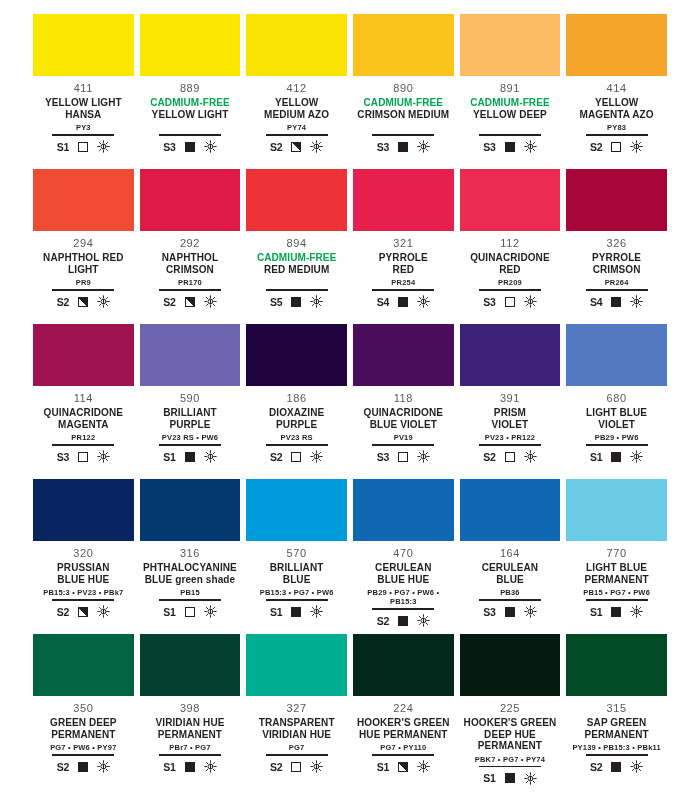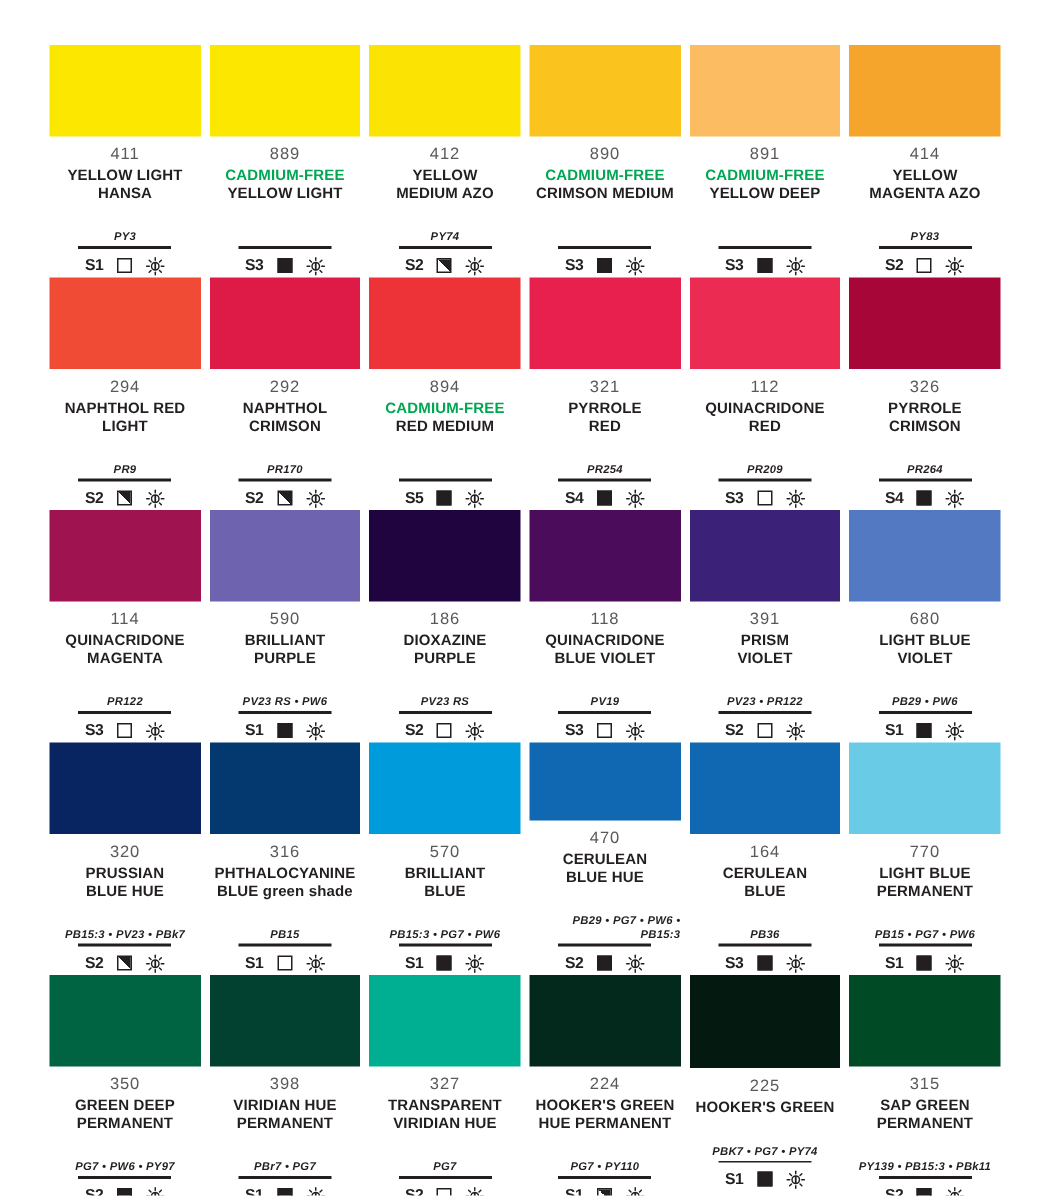--- a/index.html
+++ b/index.html
@@ -12,21 +12,21 @@
   body {
     width: 700px;
     height: 797px;
     font-family: "Liberation Sans", sans-serif;
     color: #231f20;
     overflow: hidden;
   }
   .chart {
     width: 626px;
     height: 797px;
-    padding: 30px 30px 0 30px;
+    padding: 14px 30px 0 30px;
     display: flex;
     flex-direction: column;
   }
   .row {
     display: flex;
     flex-direction: row;
     width: 640px;
     height: 155px;
     margin-bottom: 0px;
   }
@@ -74,25 +74,24 @@
   }
   .name .greenline {
     color: #00a651;
     display: block;
   }
   .pigment {
     font-size: 7.5px;
     font-weight: bold;
     line-height: 9px;
     color: #231f20;
-    margin-top: 18px;
+    margin-top: 3px;
     letter-spacing: 0.2px;
-    text-align: right;
+    text-align: center;
     min-height: 9px;
-    font-style: italic;
   }
   .pigment.empty { visibility: hidden; }
   .rule {
     width: 62px;
     height: 1.6px;
     background: #231f20;
     margin-top: 2px;
   }
   .badges {
     display: flex;
@@ -947,21 +946,21 @@
                 </g>
               </svg>
             </span>
           </div>
         </div>
       </div>
       <div class="cell">
         <div class="swatch" style="background: rgb(4, 25, 15);"></div>
         <div class="info">
           <div class="code">225</div>
-          <div class="name"><span class="sub">HOOKER'S GREEN</span></div>
+          <div class="name"><span class="sub">HOOKER'S GREEN</span><span class="sub">DEEP HUE PERMANENT</span></div>
           <div class="pigment">PBK7 • PG7 • PY74</div>
           <div class="rule"></div>
           <div class="badges">
             <span class="series">S1</span>
             <span class="opacity-box opaque"></span>
             <span style="display: flex;">
               <svg width="13" height="13" viewBox="0 0 24 24" class="sun">
                 <g stroke="#231f20" stroke-width="1.8" stroke-linecap="round" fill="none">
                   <circle cx="12" cy="12" r="4.6"></circle>
                   <line x1="19.40" y1="12.00" x2="22.60" y2="12.00"></line>

